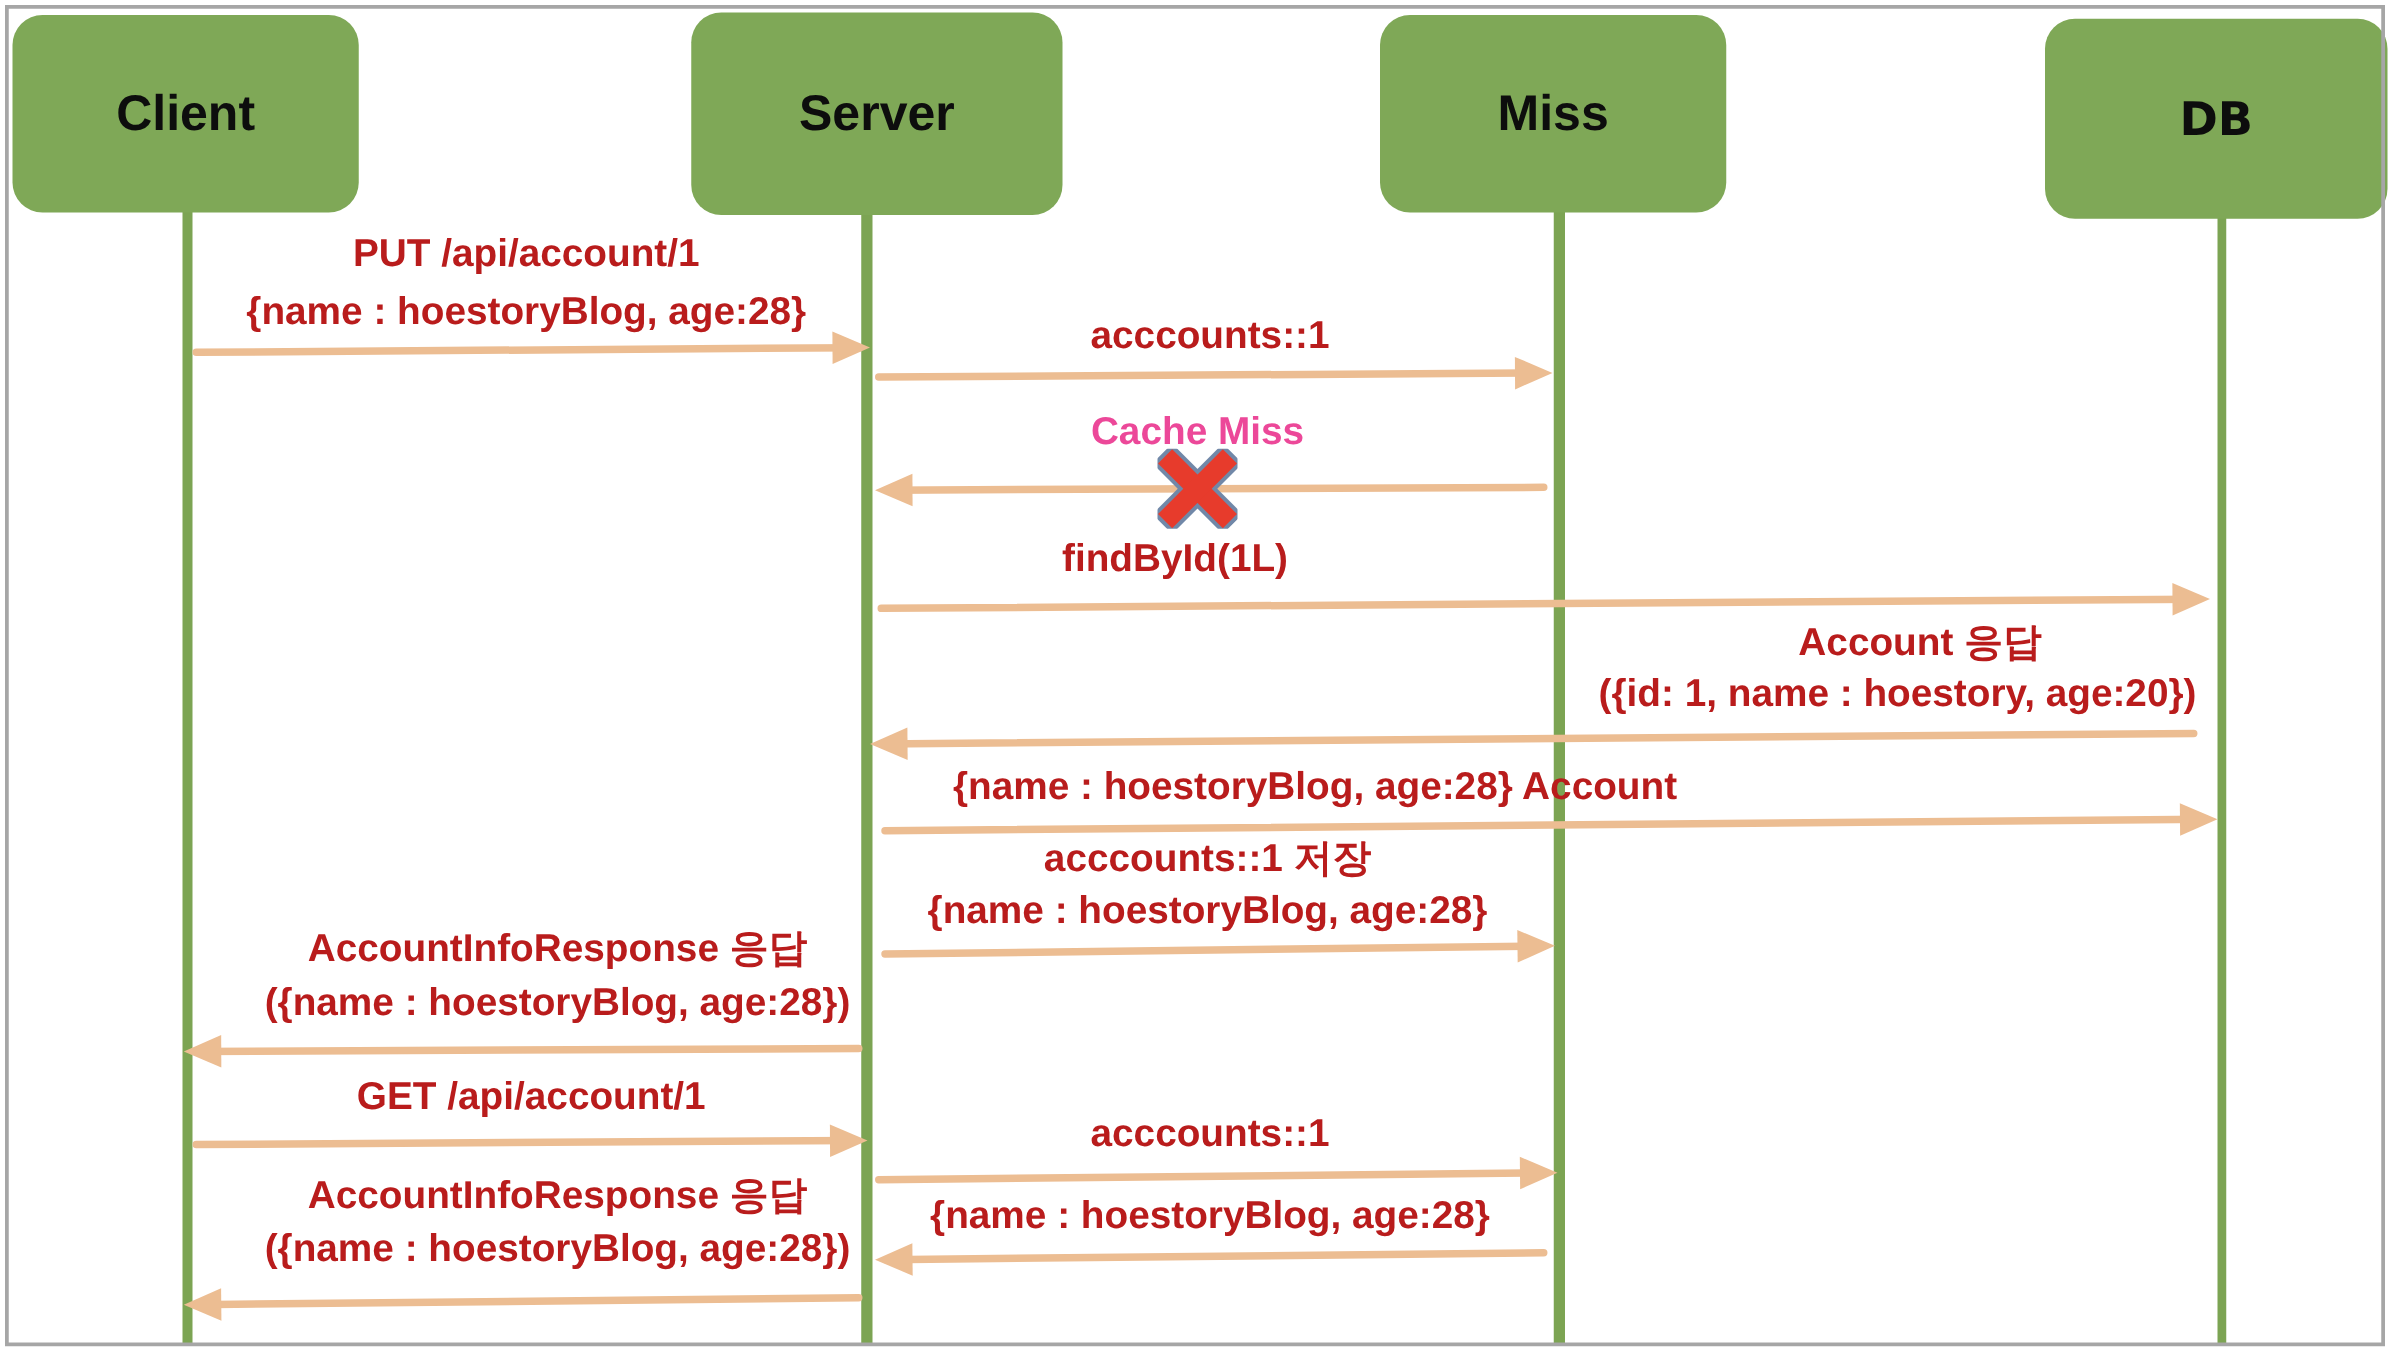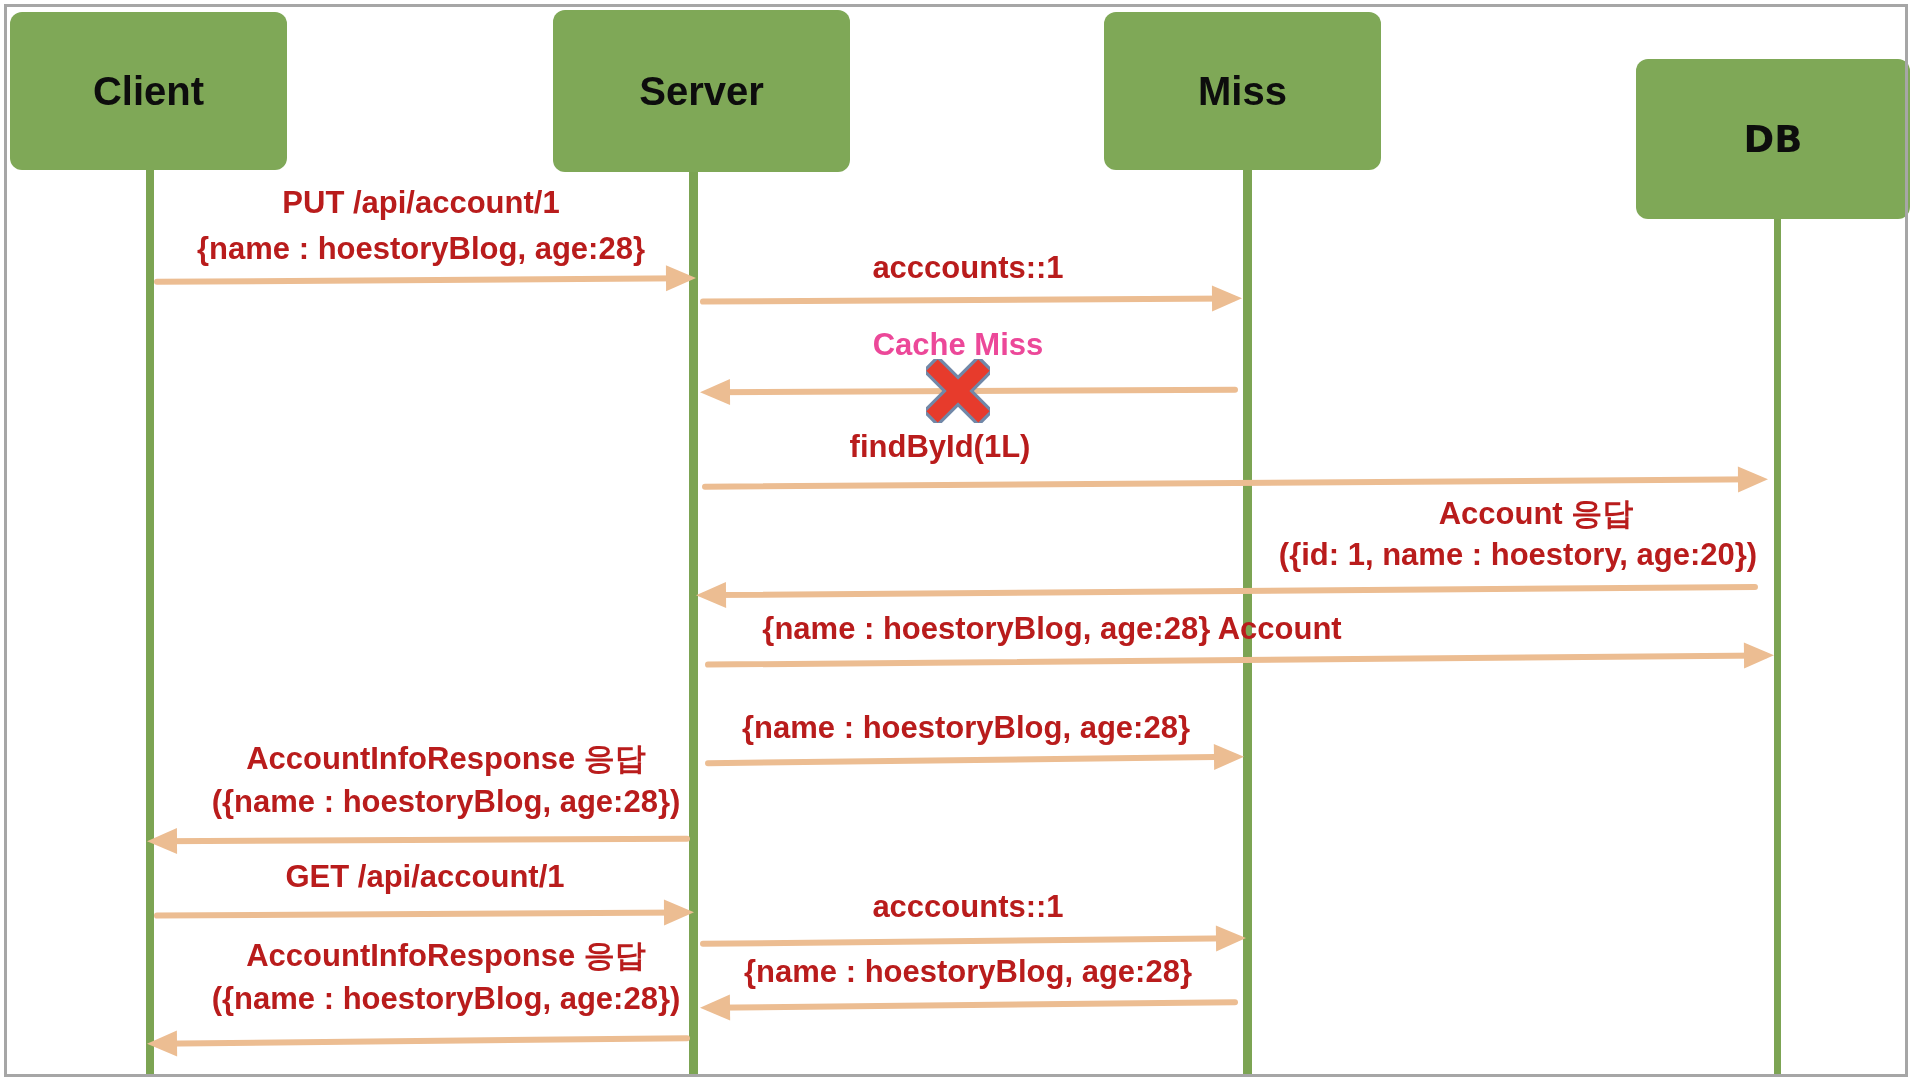--- a/index.html
+++ b/index.html
@@ -7,28 +7,28 @@
     position:relative; width:1912px; height:1084px;
     background:#ffffff; overflow:hidden;
     font-family:"Liberation Sans", sans-serif;
   }
   .frame {
     position:absolute; left:4px; top:4px; width:1898px; height:1067px;
     border:3px solid #a6a6a6; background:transparent; pointer-events:none; z-index:50;
   }
   
   .actor {
-    position:absolute; background:#7FA857; border-radius:12px;
+    position:absolute; background:#7FA857; border-radius:24px;
     display:flex; align-items:center; justify-content:center;
     color:#0d0d0d; font-weight:bold; font-size:40px; z-index:5;
   }
   .actor-client { left:10px;   top:12px; width:277px; height:158px; }
   .actor-server { left:553px;  top:10px; width:297px; height:162px; }
   .actor-cache  { left:1104px; top:12px; width:277px; height:158px; }
-  .actor-db     { left:1636px; top:15px; width:274px; height:160px; font-family:"DejaVu Sans", sans-serif; font-size:37px;margin-top:44px; }
+  .actor-db     { left:1636px; top:15px; width:274px; height:160px; font-family:"DejaVu Sans", sans-serif; font-size:37px; }
   
   .lifeline { position:absolute; background:#7CA453; z-index:1; }
   .ll-client { left:146px;  top:168px; width:8px; height:907px; }
   .ll-server { left:689px;  top:170px; width:9px; height:905px; }
   .ll-cache  { left:1243px; top:168px; width:9px; height:907px; }
   .ll-db     { left:1774px; top:173px; width:7px; height:902px; }
   
   .mlabel {
     position:absolute; transform:translateX(-50%); white-space:nowrap;
     font-weight:bold; font-size:31px; line-height:42px; color:#b91c1c;
@@ -120,20 +120,21 @@
   <div class="mlabel m4-l1">findById(1L)</div>
   <div class="arr right m4-a"></div>
 
   <div class="mlabel m5-l1">Account 응답</div>
   <div class="mlabel m5-l2">({id: 1, name : hoestory, age:20})</div>
   <div class="arr left m5-a"></div>
 
   <div class="mlabel m6-l1">{name : hoestoryBlog, age:28} Account</div>
   <div class="arr right m6-a"></div>
 
+  <div class="mlabel m7-l1">acccounts::1 저장</div>
   <div class="mlabel m7-l2">{name : hoestoryBlog, age:28}</div>
   <div class="arr right m7-a"></div>
 
   <div class="mlabel m8-l1">AccountInfoResponse 응답</div>
   <div class="mlabel m8-l2">({name : hoestoryBlog, age:28})</div>
   <div class="arr left m8-a"></div>
 
   <div class="mlabel m9-l1">GET /api/account/1</div>
   <div class="arr right m9-a"></div>
 

